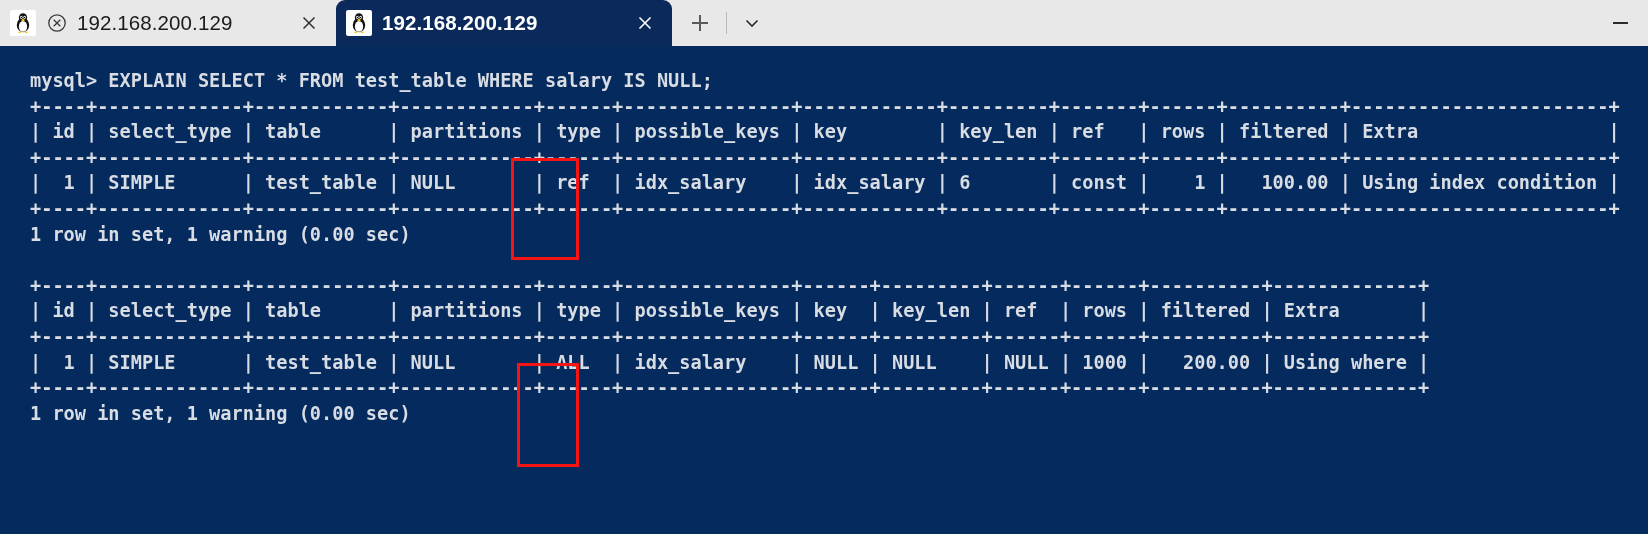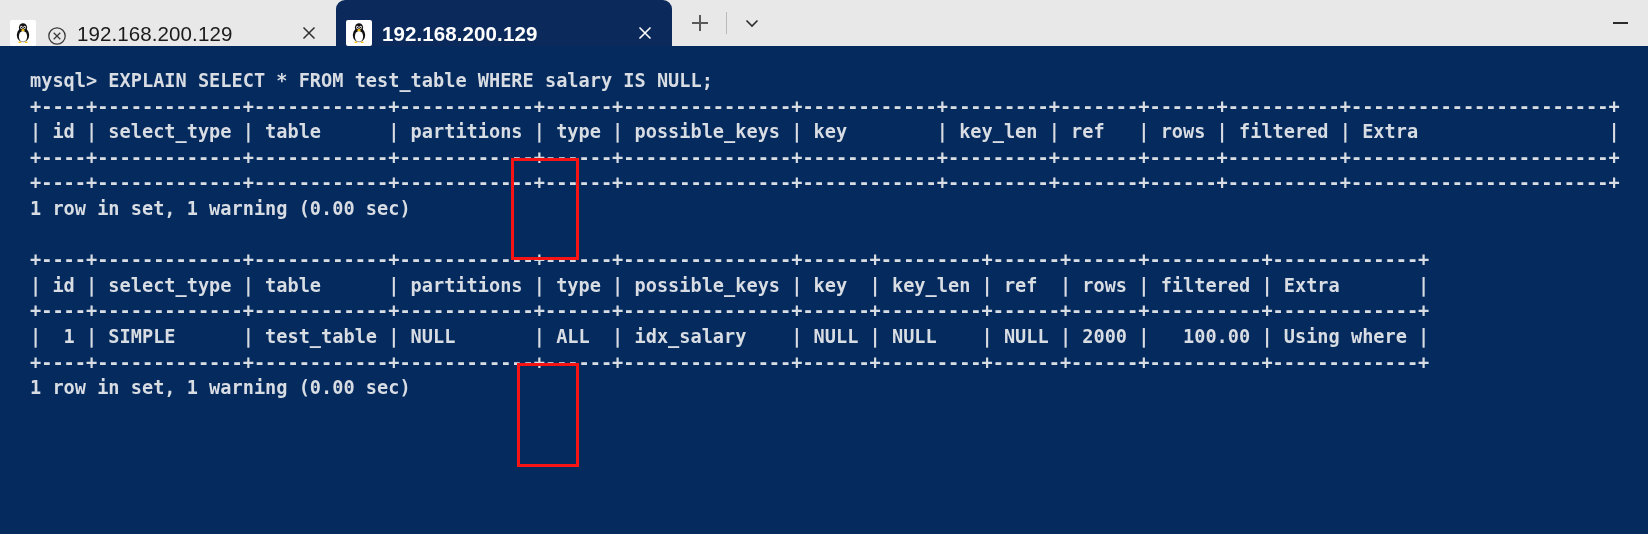--- a/index.html
+++ b/index.html
@@ -27,21 +27,21 @@
 
   .tabstrip {
     display: flex;
     align-items: flex-end;
     height: 46px;
   }
 
   .tab {
     position: relative;
     display: flex;
-    align-items: flex-end;
+    align-items: center;
     height: 46px;
     padding: 0 14px 0 10px;
     gap: 10px;
     cursor: default;
     margin-top: 46px;
   }
 
   .tab.inactive {
     background: #e8e8e8;
     width: 336px;
@@ -274,25 +274,26 @@
     </span>
   </div>
 </div>
 
 <div class="terminal">
 
   <div class="term-line">mysql&gt; EXPLAIN SELECT * FROM test_table WHERE salary IS NULL;</div>
   <div class="term-line">+----+-------------+------------+------------+------+---------------+------------+---------+-------+------+----------+-----------------------+</div>
   <div class="term-line">| id | select_type | table      | partitions | type | possible_keys | key        | key_len | ref   | rows | filtered | Extra                 |</div>
   <div class="term-line">+----+-------------+------------+------------+------+---------------+------------+---------+-------+------+----------+-----------------------+</div>
+  <div class="term-line">|  1 | SIMPLE      | test_table | NULL       | ref  | idx_salary    | idx_salary | 6       | const |    1 |   100.00 | Using index condition |</div>
   <div class="term-line">+----+-------------+------------+------------+------+---------------+------------+---------+-------+------+----------+-----------------------+</div>
   <div class="term-line">1 row in set, 1 warning (0.00 sec)</div>
   <div class="term-line blank">&nbsp;</div>
   <div class="term-line">+----+-------------+------------+------------+------+---------------+------+---------+------+------+----------+-------------+</div>
   <div class="term-line">| id | select_type | table      | partitions | type | possible_keys | key  | key_len | ref  | rows | filtered | Extra       |</div>
   <div class="term-line">+----+-------------+------------+------------+------+---------------+------+---------+------+------+----------+-------------+</div>
-  <div class="term-line">|  1 | SIMPLE      | test_table | NULL       | ALL  | idx_salary    | NULL | NULL    | NULL | 2000 |   100.00 | Using where |</div>
+  <div class="term-line">|  1 | SIMPLE      | test_table | NULL       | ALL  | idx_salary    | NULL | NULL    | NULL | 1000 |   200.00 | Using where |</div>
   <div class="term-line">+----+-------------+------------+------------+------+---------------+------+---------+------+------+----------+-------------+</div>
   <div class="term-line">1 row in set, 1 warning (0.00 sec)</div>
 
   <div class="hl-box" id="hl-box-1"></div>
   <div class="hl-box" id="hl-box-2"></div>
 </div>
 
 </body></html>

